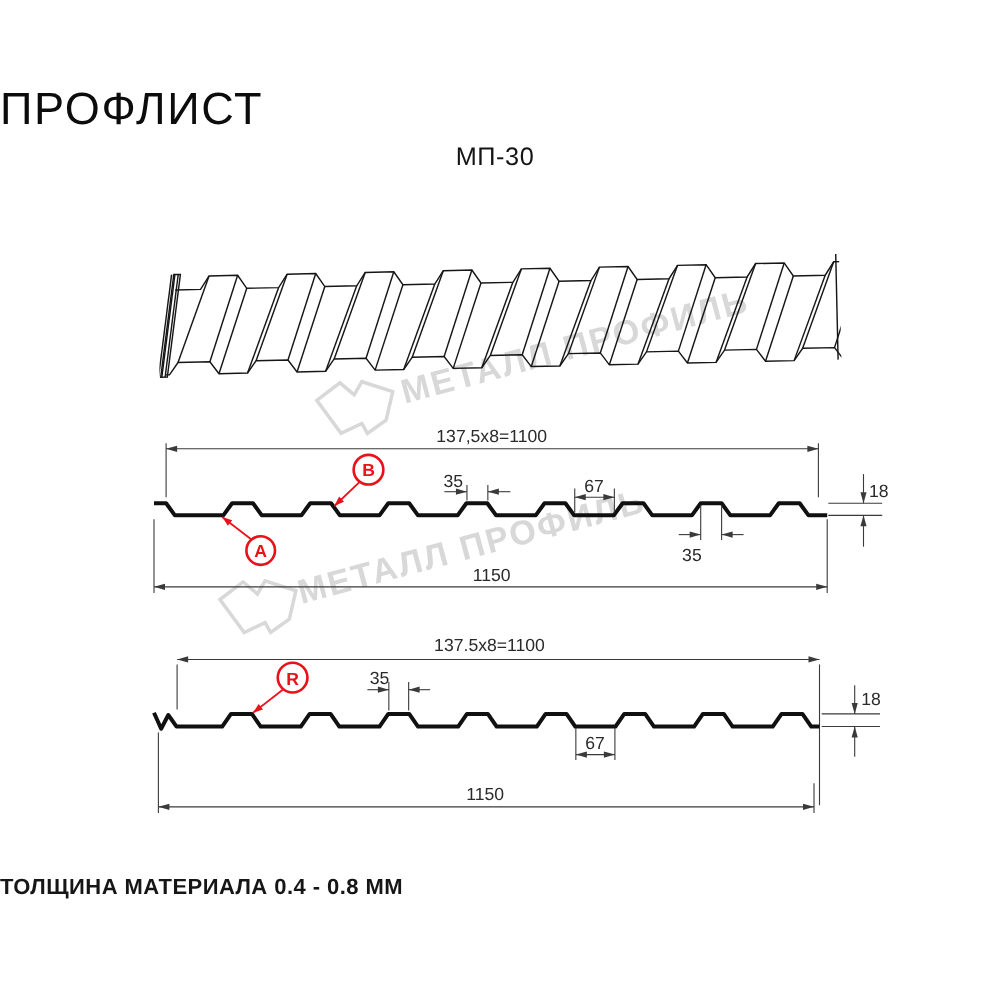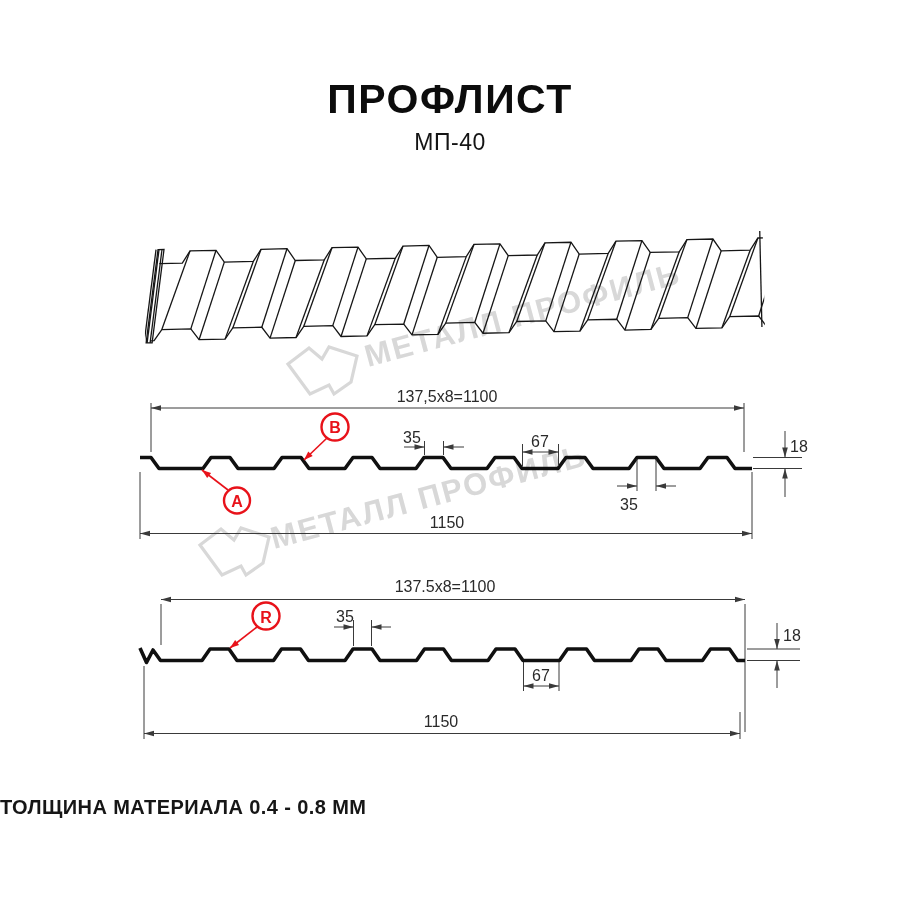--- a/index.html
+++ b/index.html
@@ -1,40 +1,40 @@
 <!DOCTYPE html>
 <html><head>
 <meta charset="utf-8">
 <style>
   html,body{margin:0;padding:0}
   body{width:900px;height:900px;background:#ffffff;position:relative;overflow:hidden;
        font-family:"Liberation Sans",sans-serif}
-  .title{position:absolute;left:0;right:0;top:76px;text-align:center;
-         font-size:41px;font-weight:bold;letter-spacing:1.5px;color:#0c0c0c}
+  .title{position:absolute;left:0;right:0;top:76px;text-align:left;
+         font-size:41px;font-weight:normal;letter-spacing:1.5px;color:#0c0c0c}
   .subtitle{position:absolute;left:0;right:0;top:129px;text-align:center;
          font-size:23px;font-weight:500;color:#141414;letter-spacing:0.5px}
   .footer{position:absolute;left:0;right:0;top:796px;text-align:left;
          font-size:20px;font-weight:bold;letter-spacing:0.4px;color:#161616}
   svg.drawing{position:absolute;left:0;top:0}
   .dim-text{font-size:16px;fill:#2a2a2a}
   .mid{text-anchor:middle}
   .profile{fill:none;stroke:#101010;stroke-width:3.6;stroke-linejoin:round}
   .thin{stroke:#3a3a3a;stroke-width:1;fill:none}
   .iso-line{stroke:#161616;stroke-width:1.3;fill:none;stroke-linejoin:miter}
   .wm-logo{fill:none;stroke:#d8d8d8;stroke-width:3.2;stroke-linejoin:miter}
   .wm-text{font-size:31px;font-weight:bold;fill:#d8d8d8;letter-spacing:2px}
   .marker-circle{fill:#ffffff;stroke:#e8121a;stroke-width:2.4}
   .marker-letter{font-size:16px;font-weight:bold;fill:#e8121a;text-anchor:middle}
   .red-line{stroke:#e8121a;stroke-width:1.6;fill:none}
 </style>
 </head>
 <body>
 
 <div class="title">ПРОФЛИСТ</div>
-<div class="subtitle">МП-40</div>
+<div class="subtitle">МП-30</div>
 <div class="footer">ТОЛЩИНА МАТЕРИАЛА 0.4 - 0.8 ММ</div>
 
 <svg id="drawing" class="drawing" width="900" height="900" viewBox="0 0 900 900">
   <defs>
     <clipPath id="isoClip">
         <rect x="144" y="231" width="620" height="112"></rect>
       </clipPath>
   </defs>
 
   <g>

